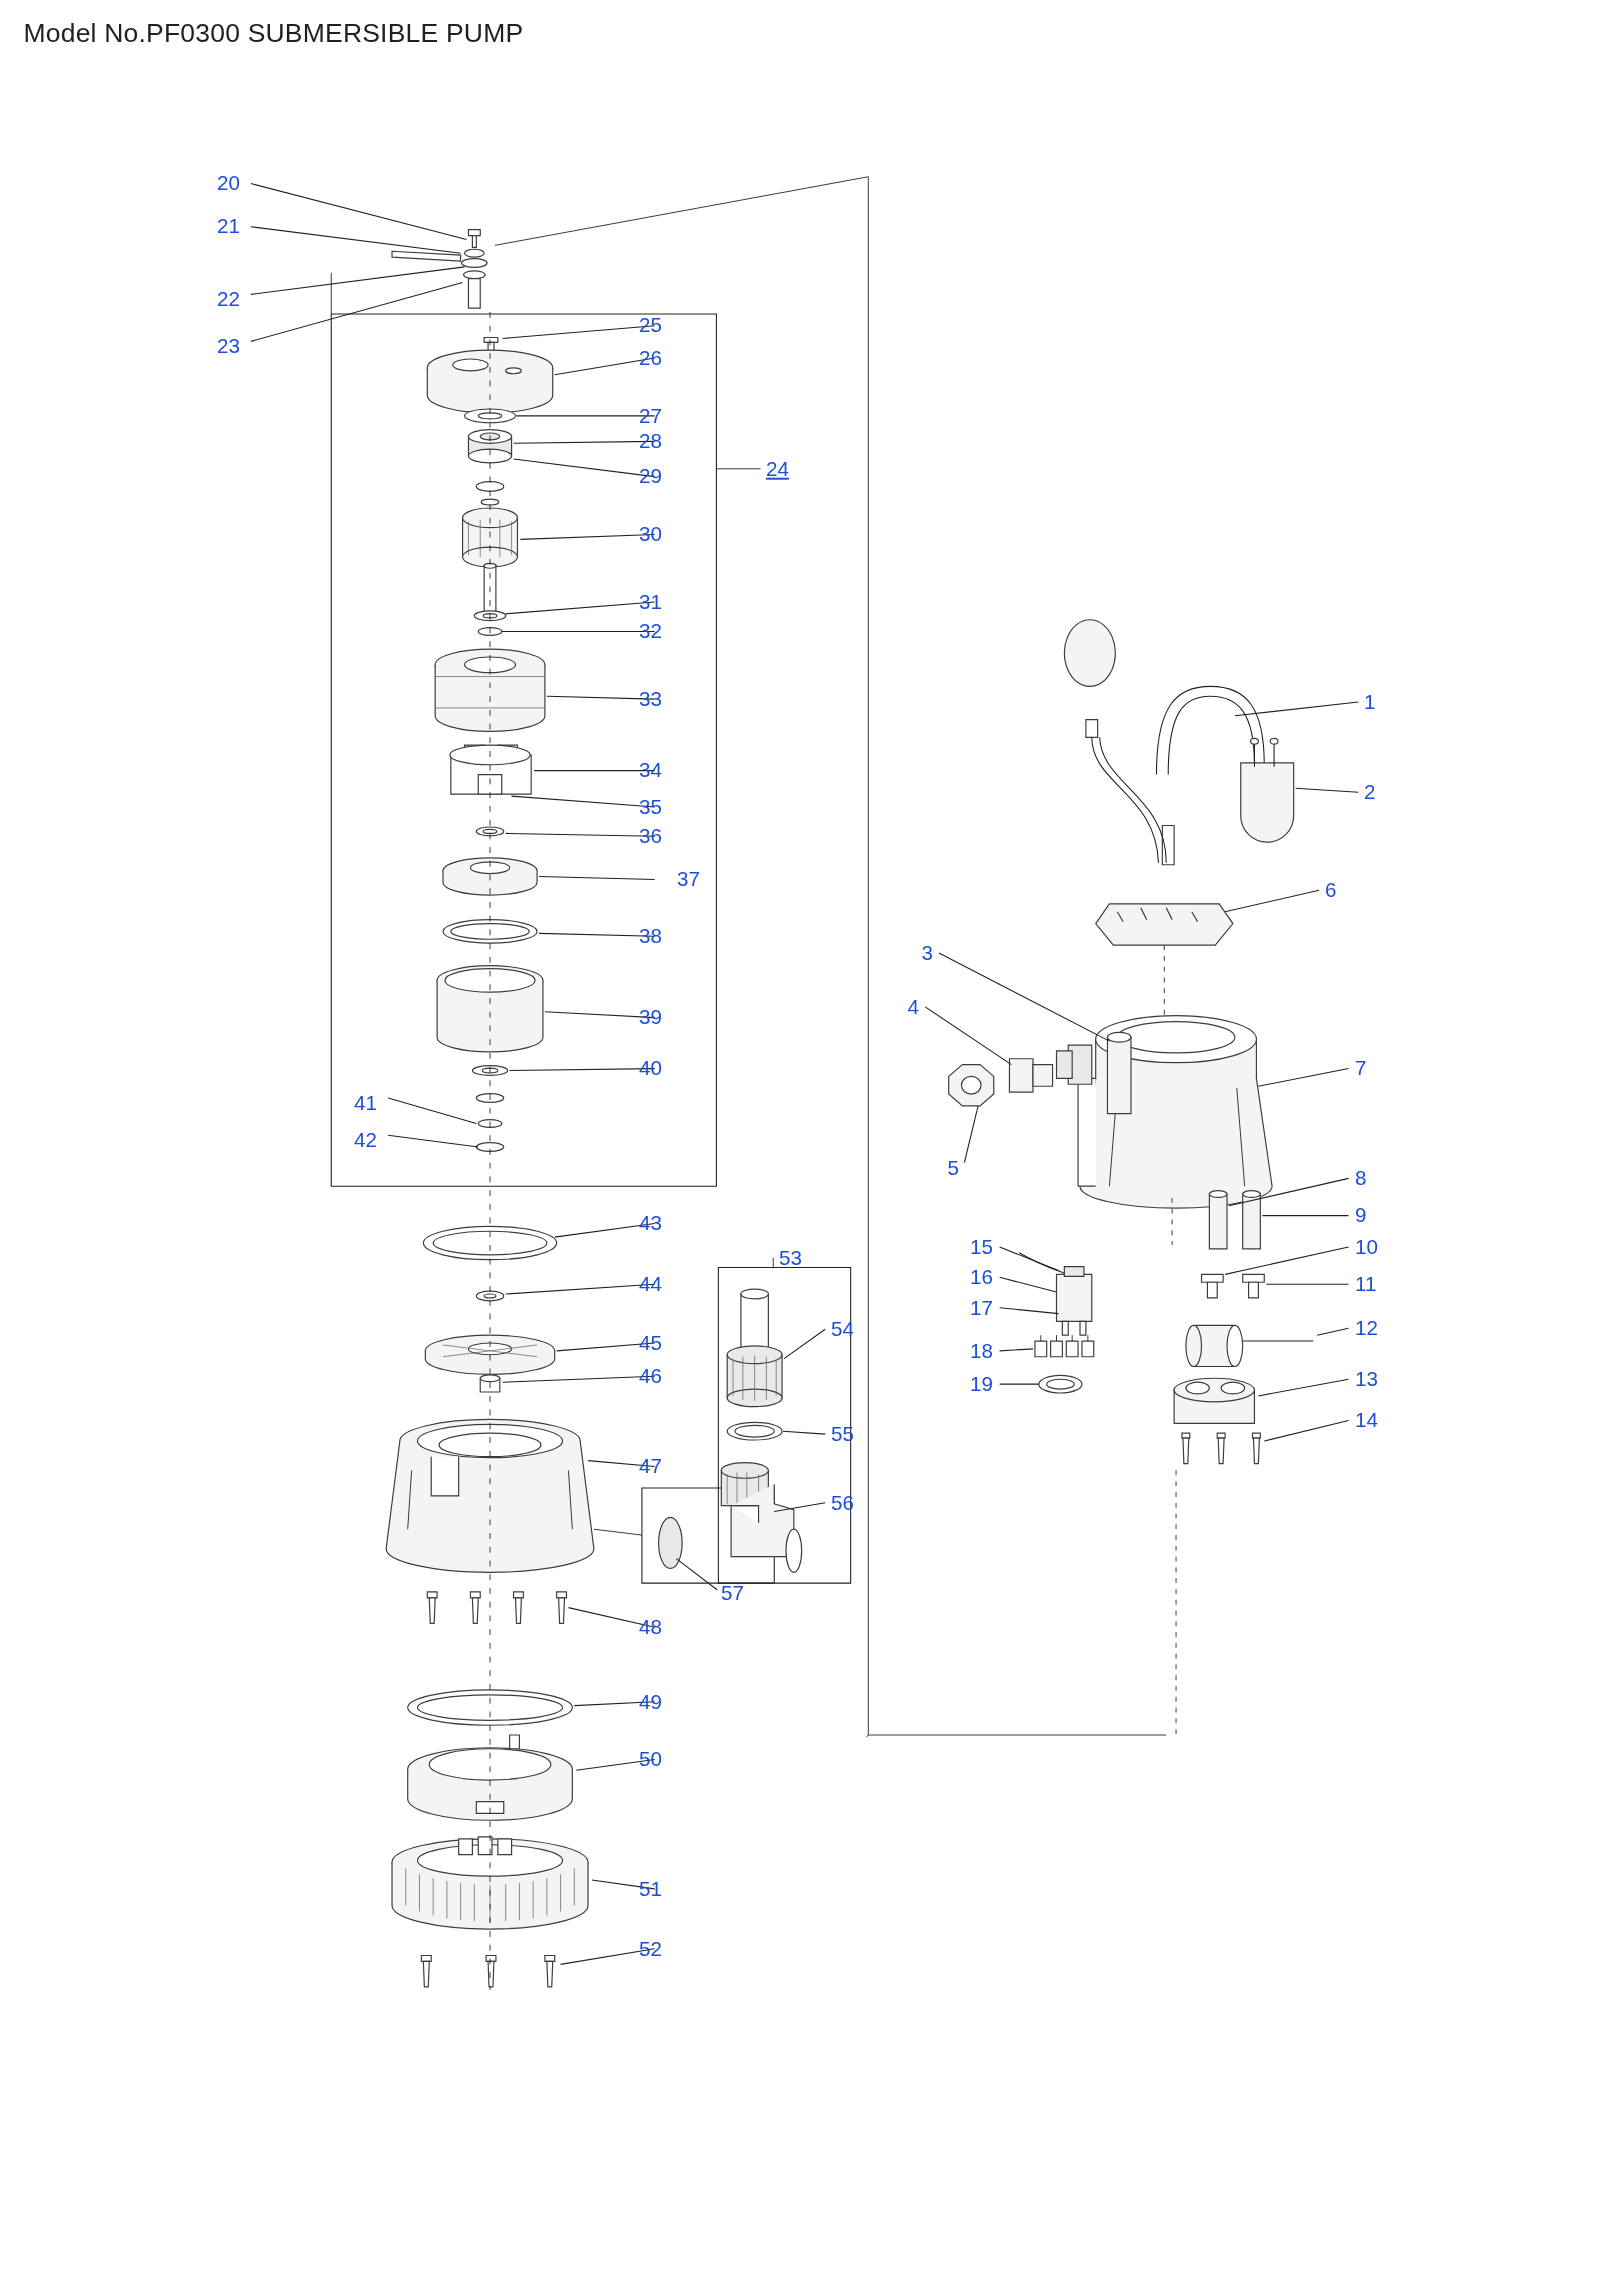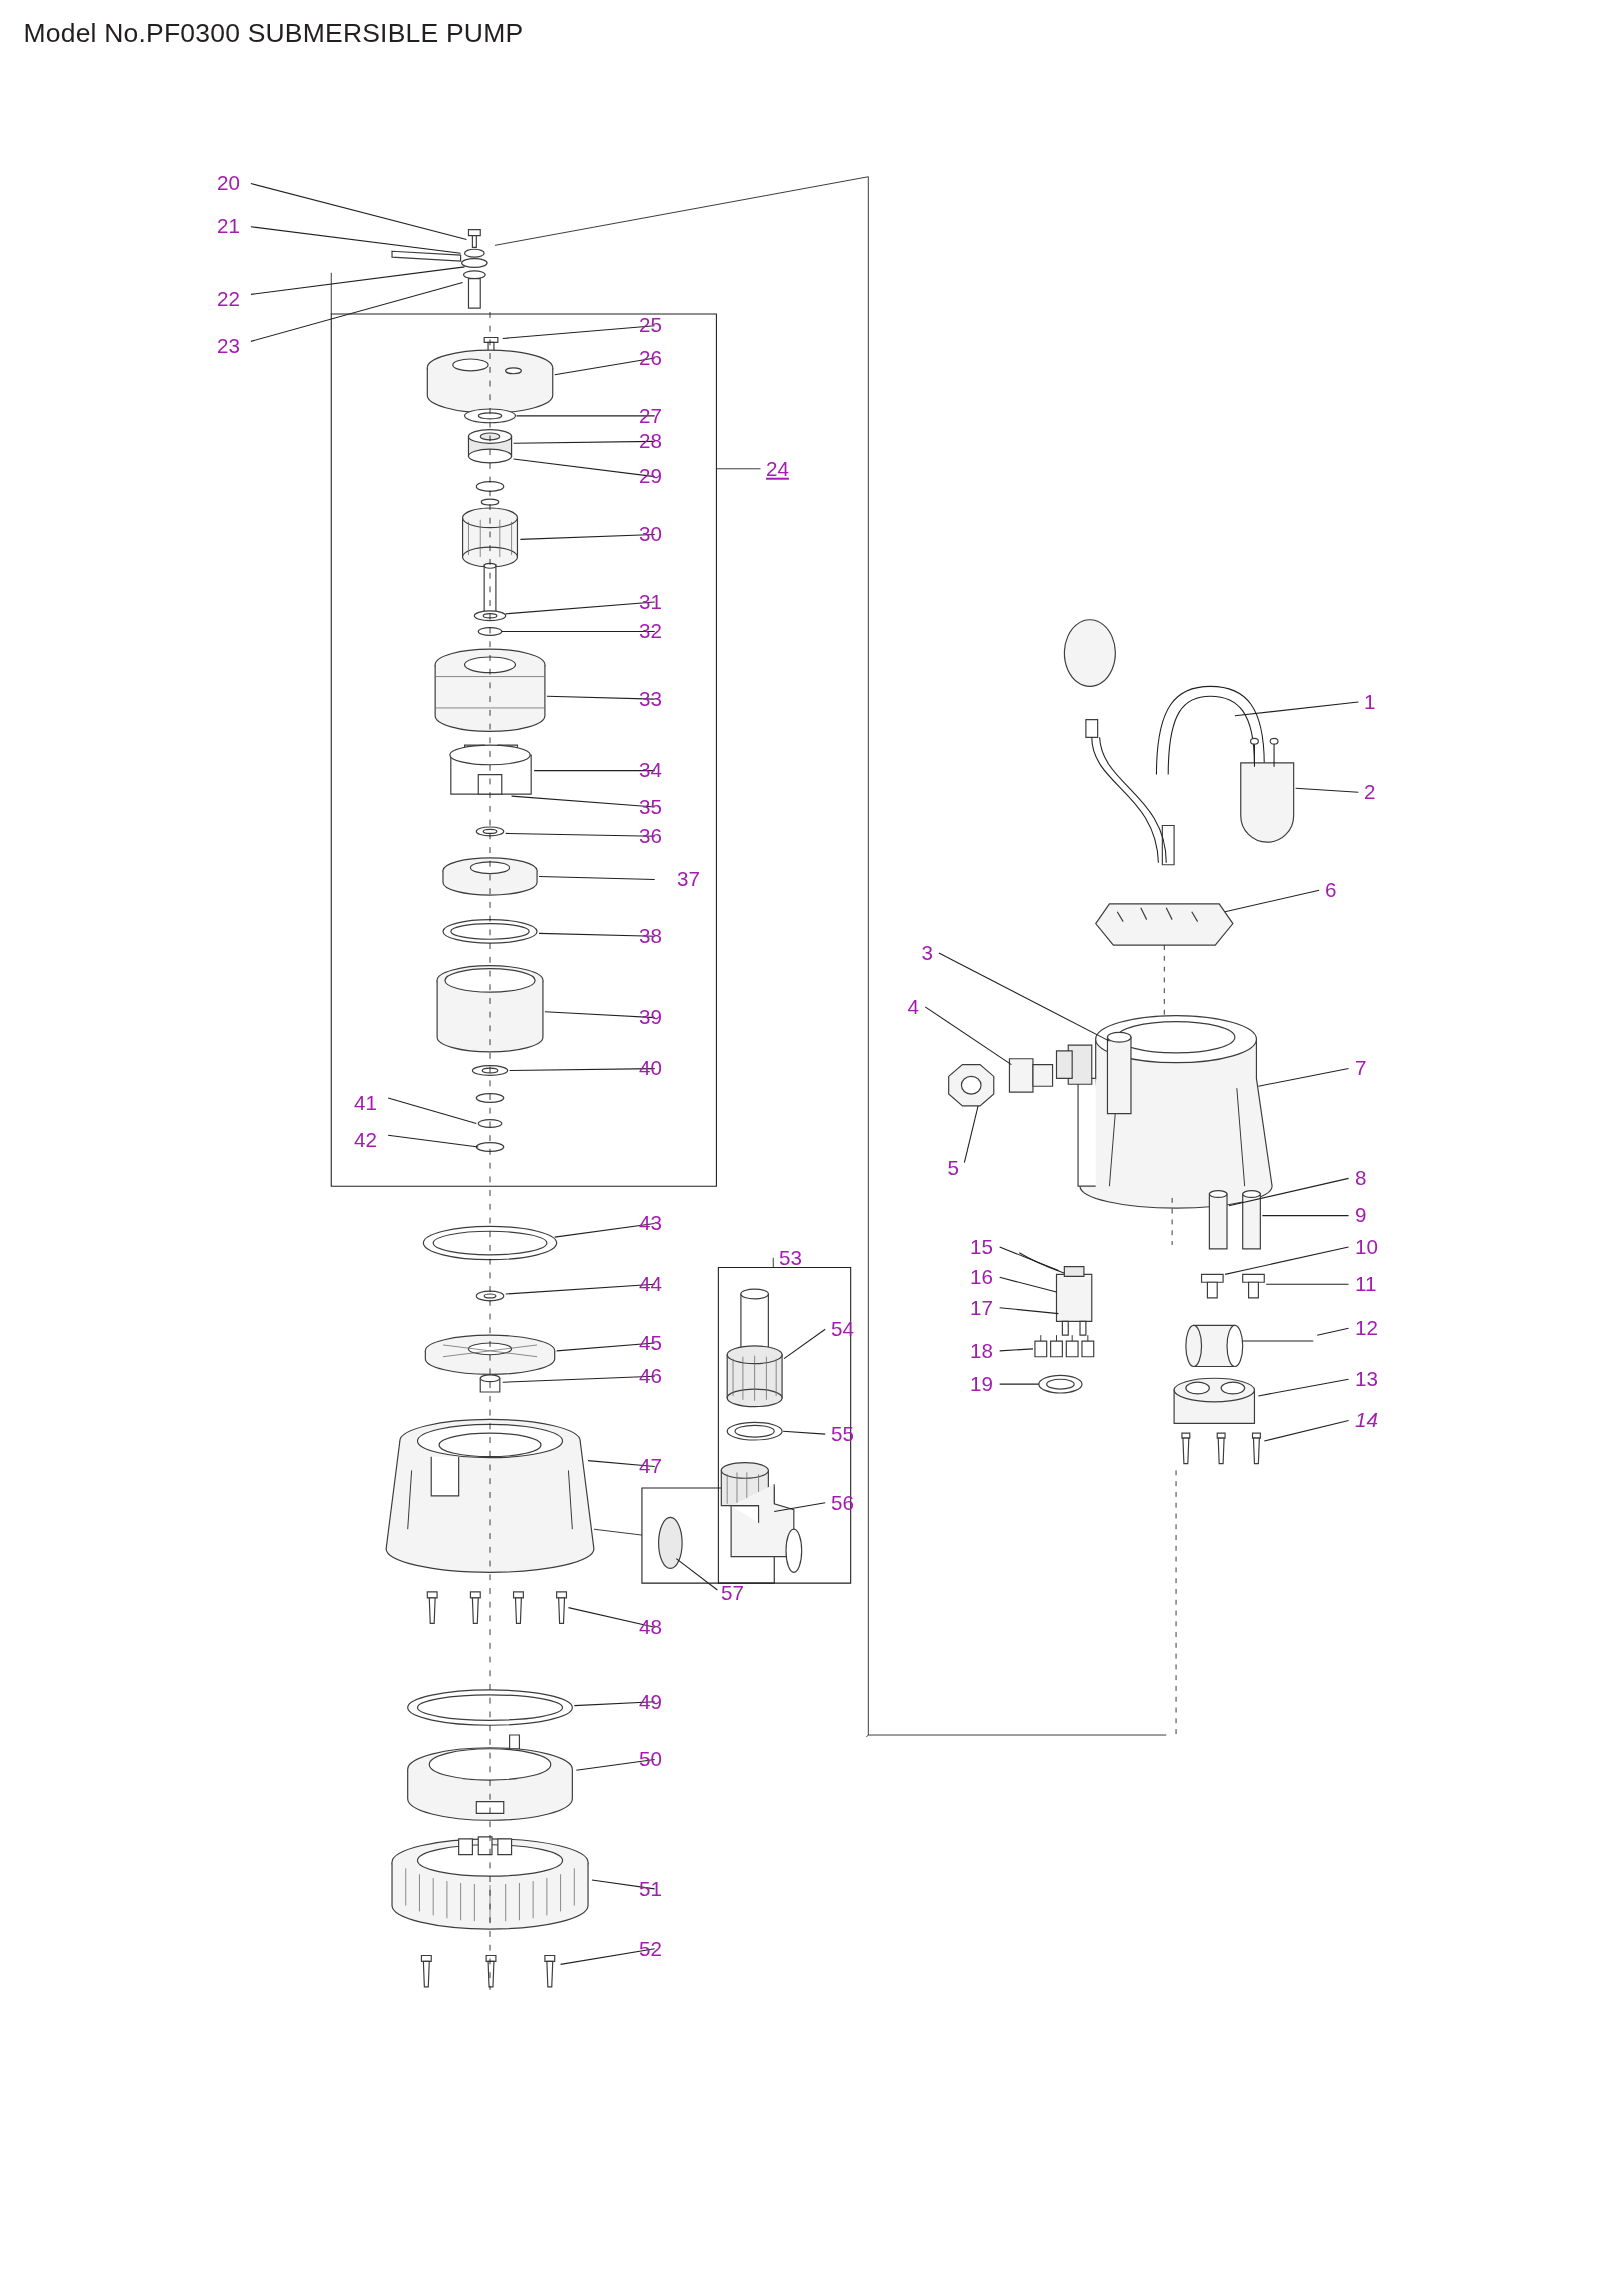--- a/index.html
+++ b/index.html
@@ -27,21 +27,21 @@
   #diagram-canvas {
     position: absolute;
     left: 0;
     top: 0;
     width: 1621px;
     height: 2293px;
   }
   .callout {
     position: absolute;
     font-size: 20.6px;
-    color: #a21caf;
+    color: #1d4ed8;
     line-height: 20.6px;
     white-space: nowrap;
   }
   .callout.r { transform: translate(-100%, -50%); }
   .callout.l { transform: translate(0, -50%); }
   svg { display: block; }
   .ln { stroke: #231f20; stroke-width: 1.1; fill: none; }
   .ln-thin { stroke: #231f20; stroke-width: 0.9; fill: none; }
   .box { stroke: #231f20; stroke-width: 1.1; fill: none; }
   .part { stroke: #3c3c3c; stroke-width: 1.2; fill: #ffffff; }
@@ -403,20 +403,20 @@
     <div class="callout r" style="left: 933px; top: 953px;">3</div>
     <div class="callout r" style="left: 919px; top: 1007px;">4</div>
     <div class="callout r" style="left: 959px; top: 1168px;">5</div>
     <div class="callout l" style="left: 1355px; top: 1068px;">7</div>
     <div class="callout l" style="left: 1355px; top: 1178px;">8</div>
     <div class="callout l" style="left: 1355px; top: 1215px;">9</div>
     <div class="callout l" style="left: 1355px; top: 1247px;">10</div>
     <div class="callout l" style="left: 1355px; top: 1284px;">11</div>
     <div class="callout l" style="left: 1355px; top: 1328px;">12</div>
     <div class="callout l" style="left: 1355px; top: 1379px;">13</div>
-    <div class="callout l" style="left: 1355px; top: 1420px; font-style: italic;">14</div>
+    <div class="callout l" style="left: 1355px; top: 1420px;">14</div>
     <div class="callout r" style="left: 993px; top: 1247px;">15</div>
     <div class="callout r" style="left: 993px; top: 1277px;">16</div>
     <div class="callout r" style="left: 993px; top: 1308px;">17</div>
     <div class="callout r" style="left: 993px; top: 1351px;">18</div>
     <div class="callout r" style="left: 993px; top: 1384px;">19</div>
   </div>
 
 
 </body></html>

